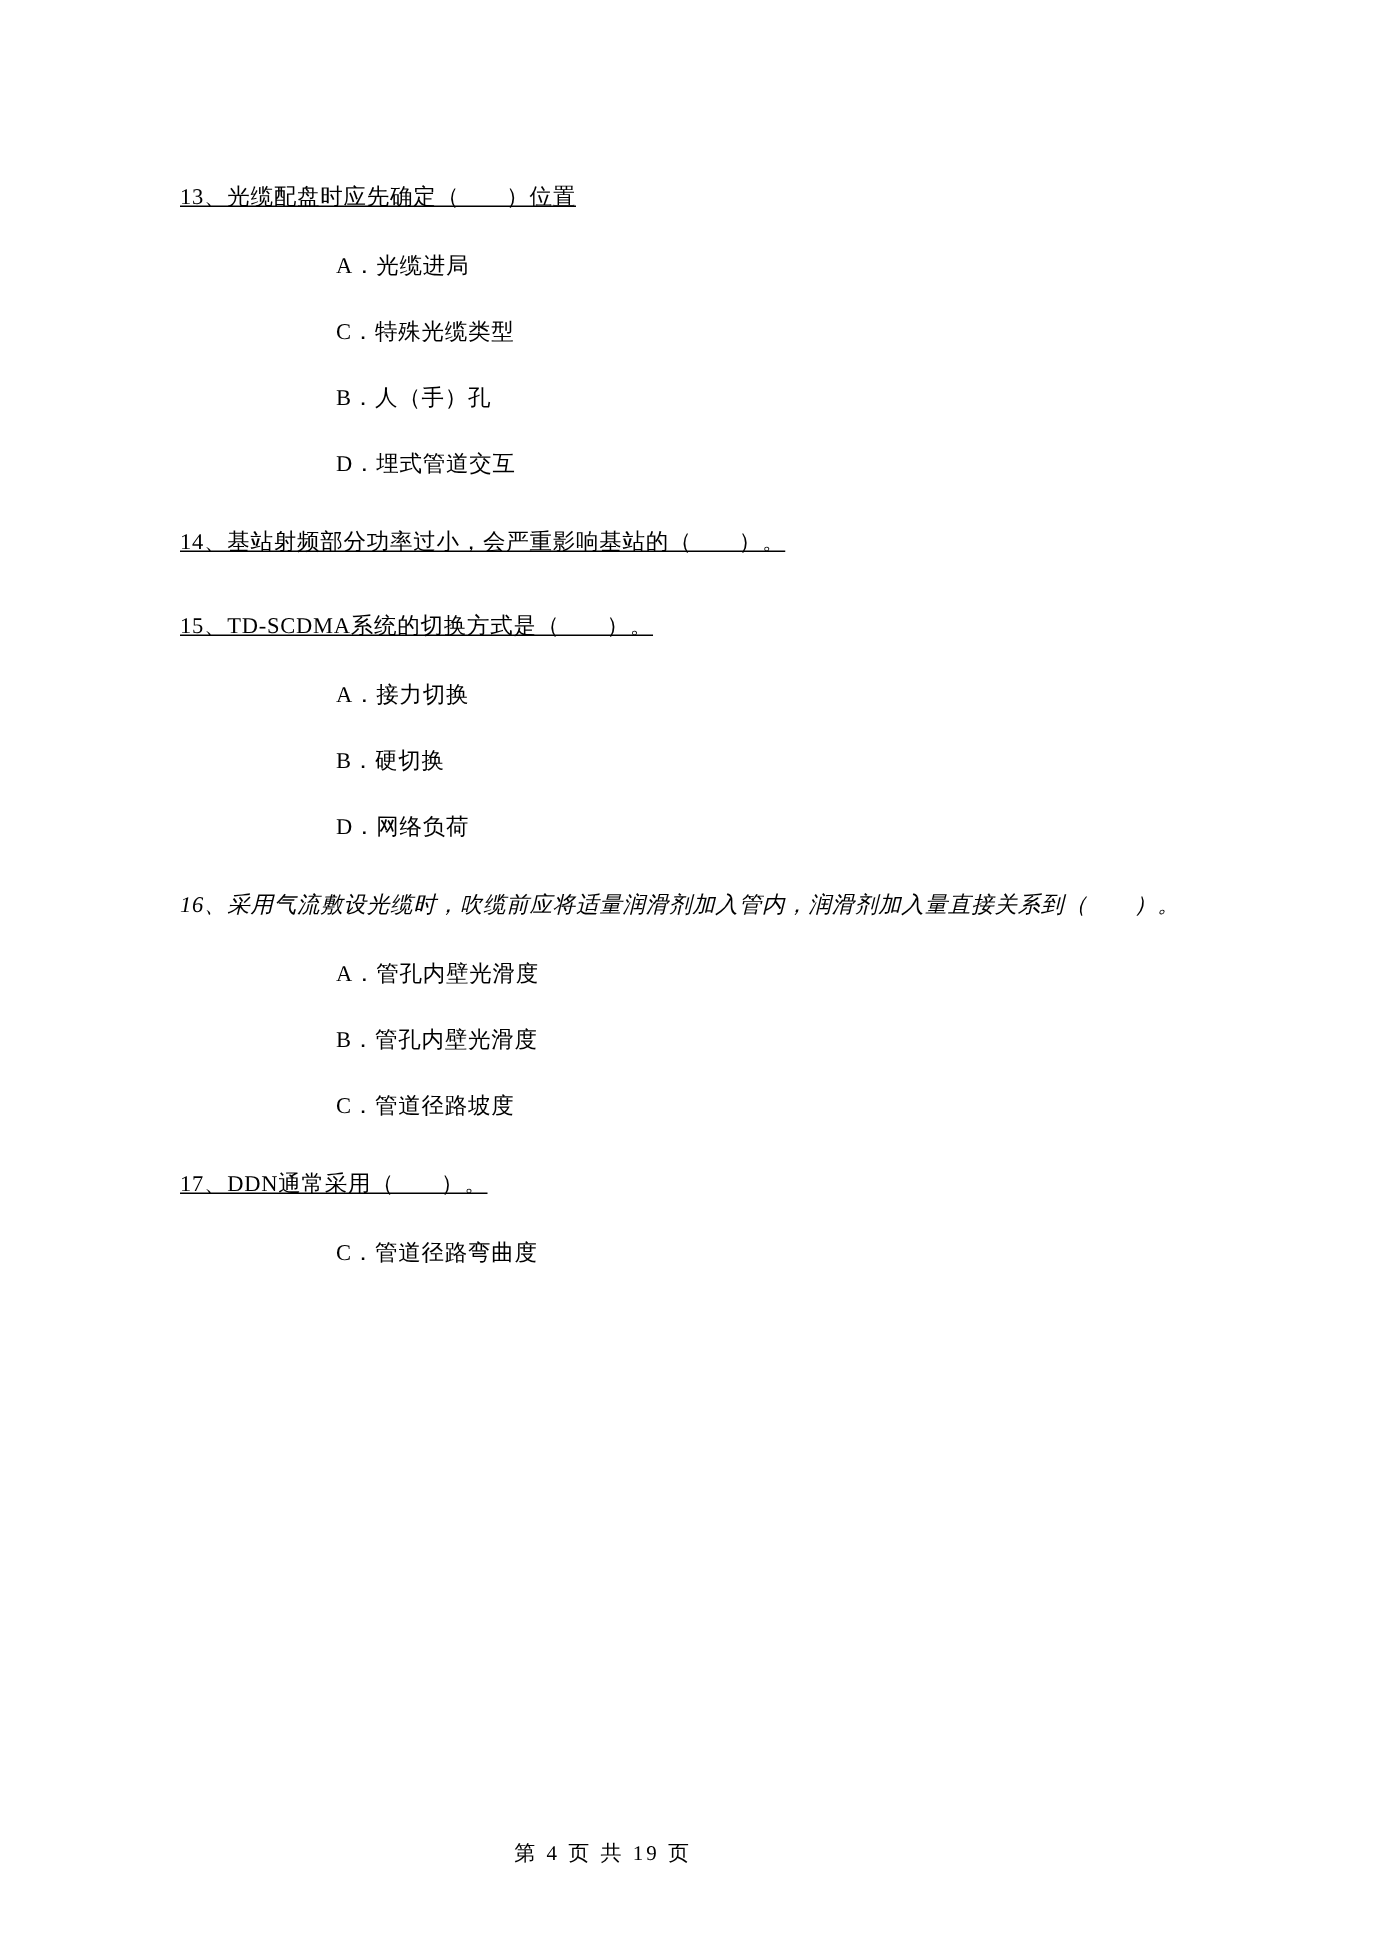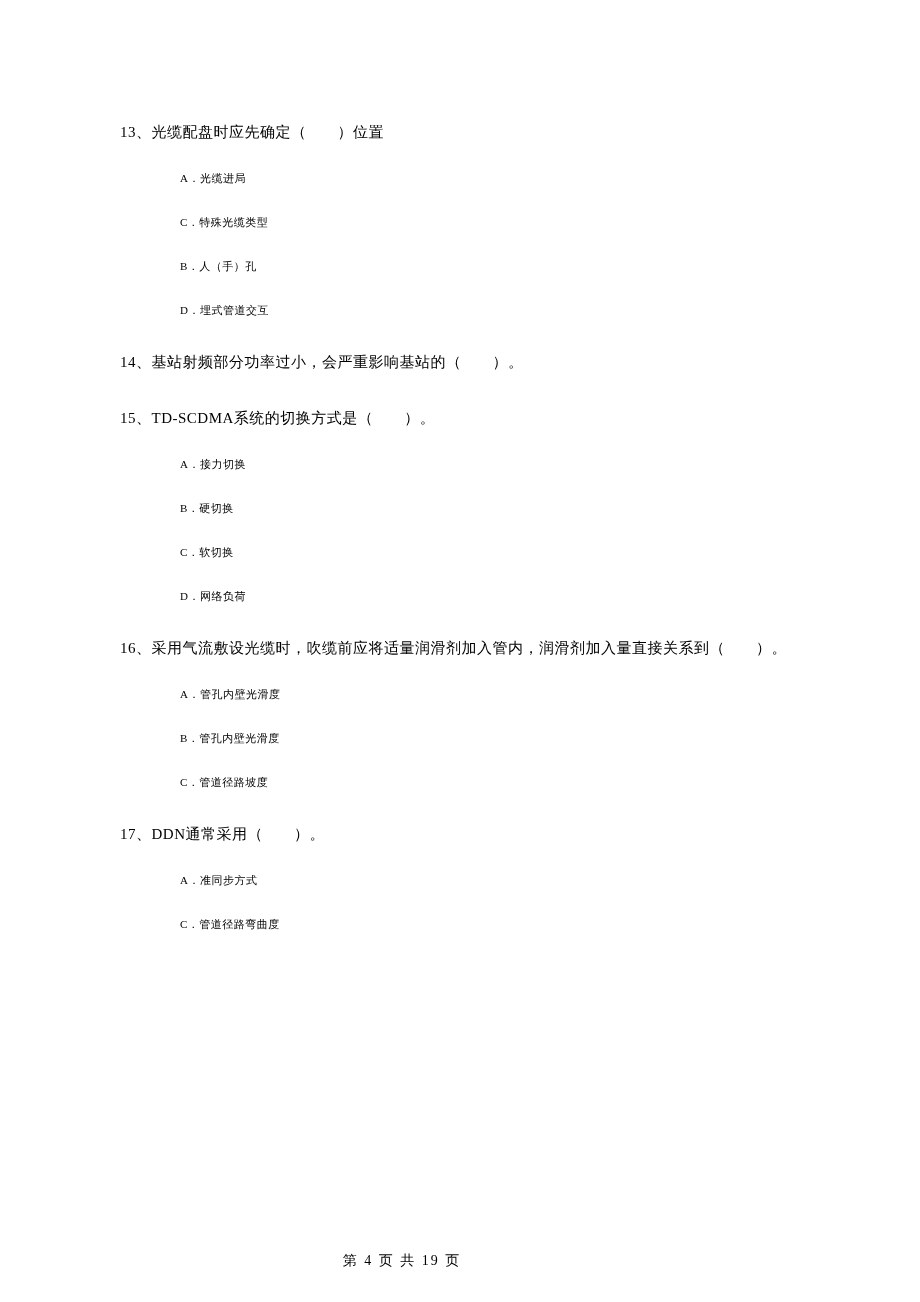--- a/index.html
+++ b/index.html
@@ -14,42 +14,45 @@
   .page {
     padding: 118px 120px 0 120px;
   }
   .question {
     margin-bottom: 28px;
   }
   .q-stem {
     font-size: 15px;
     line-height: 28px;
     letter-spacing: 0.5px;
+    text-decoration: underline;
   }
   .q-stem-multi {
     font-size: 15px;
     line-height: 28px;
     letter-spacing: 0.5px;
+    font-style: italic;
   }
   .options {
     padding-left: 60px;
     padding-top: 22px;
   }
   .option {
-    font-size: 11px;
+    font-size: 15px;
     line-height: 20px;
     margin-bottom: 24px;
     letter-spacing: 0.5px;
+    margin-left: 44px;
   }
   .option:last-child {
     margin-bottom: 0;
   }
   .footer {
     position: absolute;
-    bottom: 32px;
+    bottom: 57px;
     left: 0;
     width: 804px;
     text-align: center;
     font-size: 14px;
     letter-spacing: 2px;
   }
 </style>
 </head>
 <body>
 
@@ -67,37 +70,35 @@
 
   <div class="question">
     <div class="q-stem">14、基站射频部分功率过小，会严重影响基站的（　　）。</div>
   </div>
 
   <div class="question">
     <div class="q-stem">15、TD-SCDMA系统的切换方式是（　　）。</div>
     <div class="options">
       <div class="option">A．接力切换</div>
       <div class="option">B．硬切换</div>
-      <div class="option">C．软切换</div>
       <div class="option">D．网络负荷</div>
     </div>
   </div>
 
   <div class="question">
     <div class="q-stem-multi">16、采用气流敷设光缆时，吹缆前应将适量润滑剂加入管内，润滑剂加入量直接关系到（　　）。</div>
     <div class="options">
       <div class="option">A．管孔内壁光滑度</div>
       <div class="option">B．管孔内壁光滑度</div>
       <div class="option">C．管道径路坡度</div>
     </div>
   </div>
 
   <div class="question">
     <div class="q-stem">17、DDN通常采用（　　）。</div>
     <div class="options">
-      <div class="option">A．准同步方式</div>
       <div class="option">C．管道径路弯曲度</div>
     </div>
   </div>
 
 </div>
 
 <div class="footer">第 4 页 共 19 页</div>
 
 </body></html>

